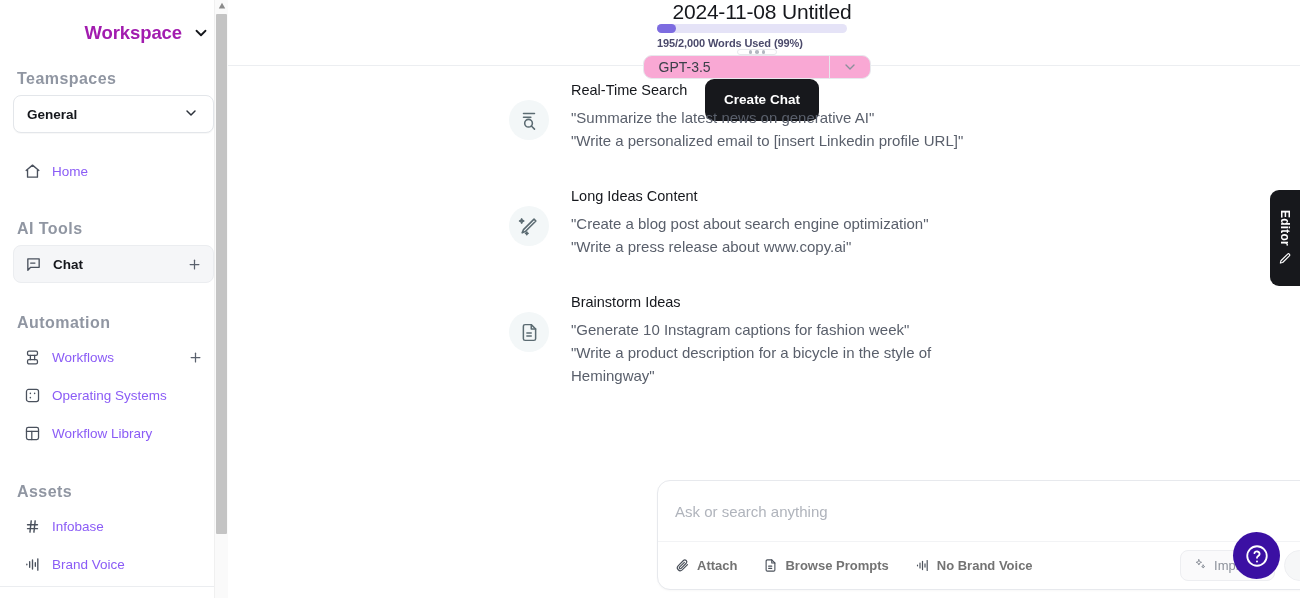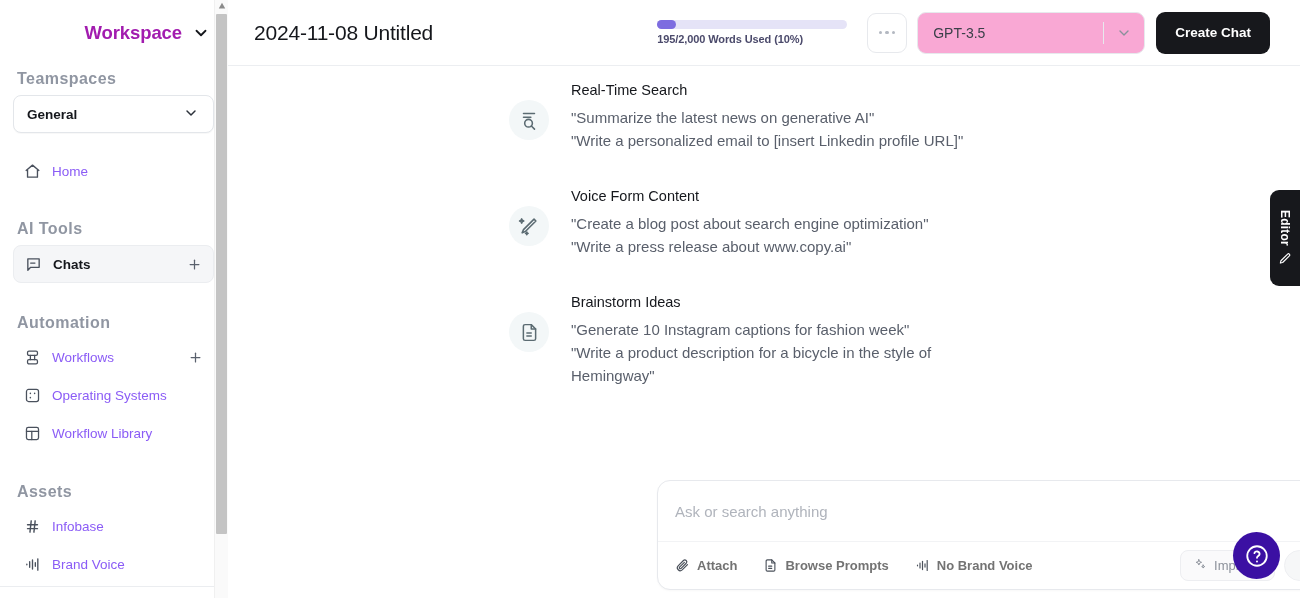--- a/index.html
+++ b/index.html
@@ -80,21 +80,21 @@
     position: absolute; top: 14px; left: 1px; width: 11px; height: 520px;
     background: #c4c4c4; border-radius: 1px;
   }
 
   
   .main { flex: 1; position: relative; height: 598px; background: #fff; }
 
   .topbar {
     height: 66px; display: flex; align-items: center;
     border-bottom: 1px solid #eceef1;
-    padding: 0 30px 0 26px; gap: 0; background: #fff;
+    padding: 0 30px 0 26px; gap: 0; background: #fff; flex-direction: column;
   }
   .doc-title { font-size: 21px; color: #15171c; letter-spacing: -.2px; flex: 1; }
 
   .words-block { width: 190px; display: flex; flex-direction: column; gap: 4px; margin-right: 20px; }
   .bar-track { height: 9px; border-radius: 5px; background: #e5e3f7; width: 100%; position: relative; }
   .bar-fill { position: absolute; left: 0; top: 0; bottom: 0; border-radius: 5px; background: #7d6ce0; }
   .words-text { font-size: 11px; font-weight: bold; color: #4b4a6b; letter-spacing: -.1px; white-space: nowrap; }
 
   .icon-btn {
     width: 40px; height: 40px; border: 1px solid #e7e9ed; border-radius: 9px;
@@ -227,21 +227,21 @@
 
     <div class="section-label sp-aitools">AI Tools</div>
 
     <div class="nav-item active">
       <span class="ico">
         <svg width="17" height="17" viewBox="0 0 24 24" fill="none" stroke="currentColor" stroke-width="1.9" stroke-linecap="round" stroke-linejoin="round">
             <path d="M4 4h16v12H8l-4 4z"></path>
             <line x1="8" y1="10" x2="14" y2="10"></line>
           </svg>
       </span>
-      <span class="txt">Chats</span>
+      <span class="txt">Chat</span>
       <span class="plus">
         <svg width="15" height="15" viewBox="0 0 24 24" fill="none" stroke="currentColor" stroke-width="2" stroke-linecap="round">
             <line x1="12" y1="5" x2="12" y2="19"></line>
             <line x1="5" y1="12" x2="19" y2="12"></line>
           </svg>
       </span>
     </div>
 
     <div class="section-label sp-automation">Automation</div>
 
@@ -327,21 +327,21 @@
 
   <section class="main">
 
     <header class="topbar">
       <div class="doc-title">2024-11-08 Untitled</div>
 
       <div class="words-block">
         <div class="bar-track">
           <div class="bar-fill" id="wordFill" style="width: 10%; background: rgb(125, 108, 224);"></div>
         </div>
-        <div class="words-text">195/2,000 Words Used (10%)</div>
+        <div class="words-text">195/2,000 Words Used (99%)</div>
       </div>
 
       <div class="icon-btn">
         <span class="dot3"></span>
         <span class="dot3"></span>
         <span class="dot3"></span>
       </div>
 
       <div class="model-select">
         <span class="mlbl">GPT-3.5</span>
@@ -377,21 +377,21 @@
 
         <div class="card c2">
           <div class="card-icon">
             <svg width="22" height="22" viewBox="0 0 24 24" fill="none" stroke="currentColor" stroke-width="1.7" stroke-linecap="round" stroke-linejoin="round">
                 <path d="M17.5 4.5 6 16l-1.5 3.5L8 18 19.5 6.5z"></path>
                 <path d="M4 4.2l.7 1.6 1.6.7-1.6.7L4 8.8l-.7-1.6L1.7 6.5l1.6-.7z"></path>
                 <path d="M9.6 18.6l.45 1 1 .45-1 .45-.45 1-.45-1-1-.45 1-.45z"></path>
               </svg>
           </div>
           <div class="card-body">
-            <div class="card-title">Voice Form Content</div>
+            <div class="card-title">Long Ideas Content</div>
             <div class="card-line w1">"Create a blog post about search engine optimization"</div>
             <div class="card-line w1">"Write a press release about www.copy.ai"</div>
           </div>
         </div>
 
         <div class="card c3">
           <div class="card-icon">
             <svg width="21" height="21" viewBox="0 0 24 24" fill="none" stroke="currentColor" stroke-width="1.7" stroke-linecap="round" stroke-linejoin="round">
                 <path d="M14 3H7a2 2 0 0 0-2 2v14a2 2 0 0 0 2 2h10a2 2 0 0 0 2-2V8z"></path>
                 <polyline points="14 3 14 8 19 8"></polyline>

